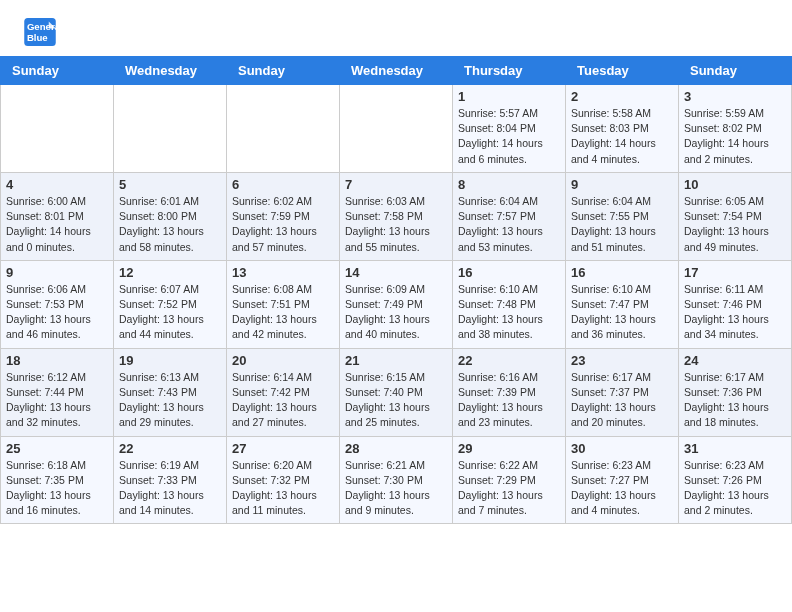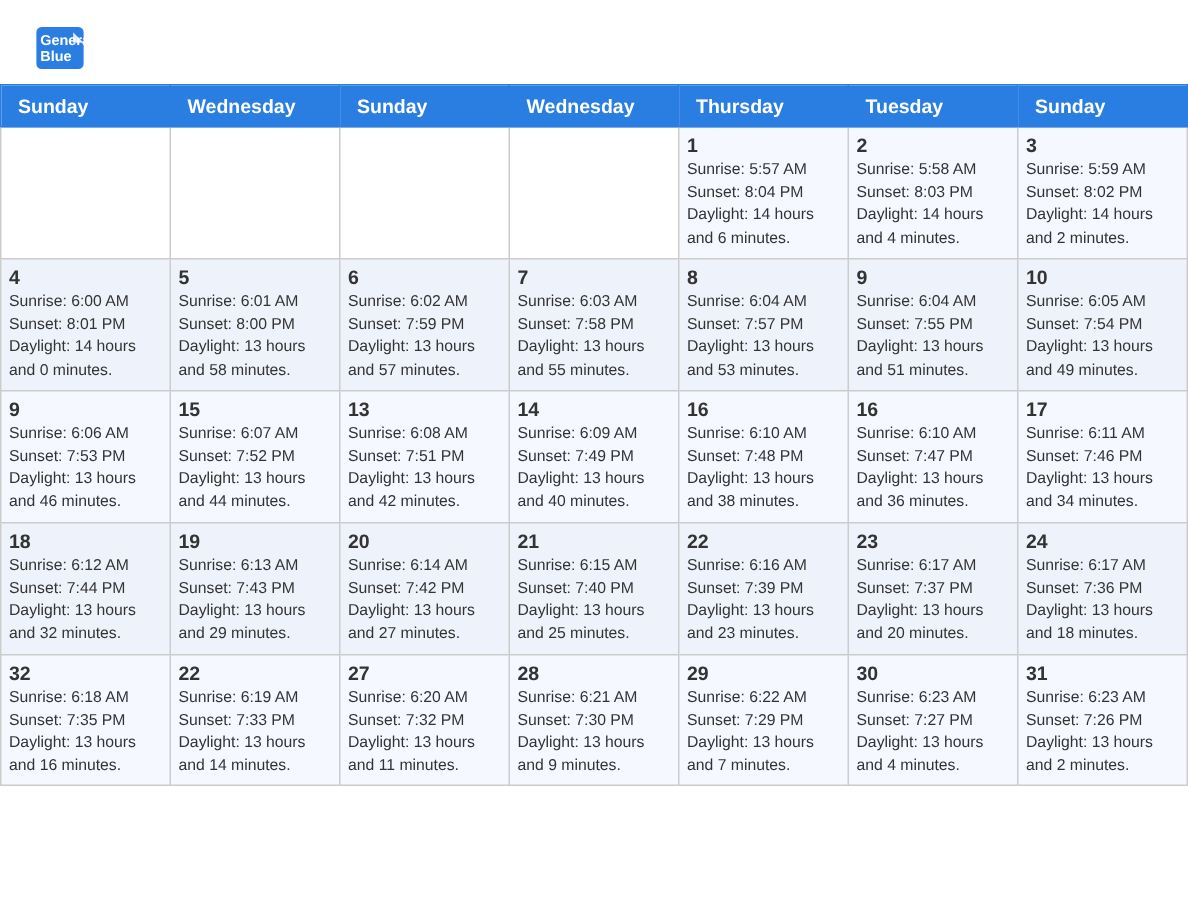--- a/index.html
+++ b/index.html
@@ -123,21 +123,21 @@
           <span class="day-num">10</span>
           <div class="day-info">Sunrise: 6:05 AM<br>Sunset: 7:54 PM<br>Daylight: 13 hours and 49 minutes.</div>
         </td>
       </tr>
       <tr class="week-row">
         <td>
           <span class="day-num">9</span>
           <div class="day-info">Sunrise: 6:06 AM<br>Sunset: 7:53 PM<br>Daylight: 13 hours and 46 minutes.</div>
         </td>
         <td>
-          <span class="day-num">15</span>
+          <span class="day-num">12</span>
           <div class="day-info">Sunrise: 6:07 AM<br>Sunset: 7:52 PM<br>Daylight: 13 hours and 44 minutes.</div>
         </td>
         <td>
           <span class="day-num">13</span>
           <div class="day-info">Sunrise: 6:08 AM<br>Sunset: 7:51 PM<br>Daylight: 13 hours and 42 minutes.</div>
         </td>
         <td>
           <span class="day-num">14</span>
           <div class="day-info">Sunrise: 6:09 AM<br>Sunset: 7:49 PM<br>Daylight: 13 hours and 40 minutes.</div>
         </td>
@@ -179,21 +179,21 @@
           <span class="day-num">23</span>
           <div class="day-info">Sunrise: 6:17 AM<br>Sunset: 7:37 PM<br>Daylight: 13 hours and 20 minutes.</div>
         </td>
         <td>
           <span class="day-num">24</span>
           <div class="day-info">Sunrise: 6:17 AM<br>Sunset: 7:36 PM<br>Daylight: 13 hours and 18 minutes.</div>
         </td>
       </tr>
       <tr class="week-row">
         <td>
-          <span class="day-num">32</span>
+          <span class="day-num">25</span>
           <div class="day-info">Sunrise: 6:18 AM<br>Sunset: 7:35 PM<br>Daylight: 13 hours and 16 minutes.</div>
         </td>
         <td>
           <span class="day-num">22</span>
           <div class="day-info">Sunrise: 6:19 AM<br>Sunset: 7:33 PM<br>Daylight: 13 hours and 14 minutes.</div>
         </td>
         <td>
           <span class="day-num">27</span>
           <div class="day-info">Sunrise: 6:20 AM<br>Sunset: 7:32 PM<br>Daylight: 13 hours and 11 minutes.</div>
         </td>

